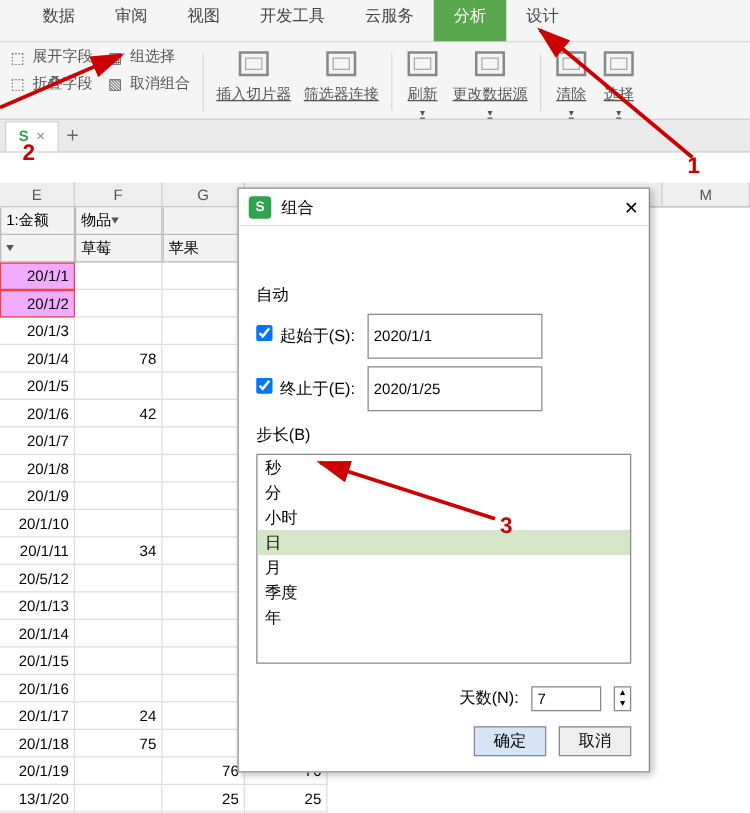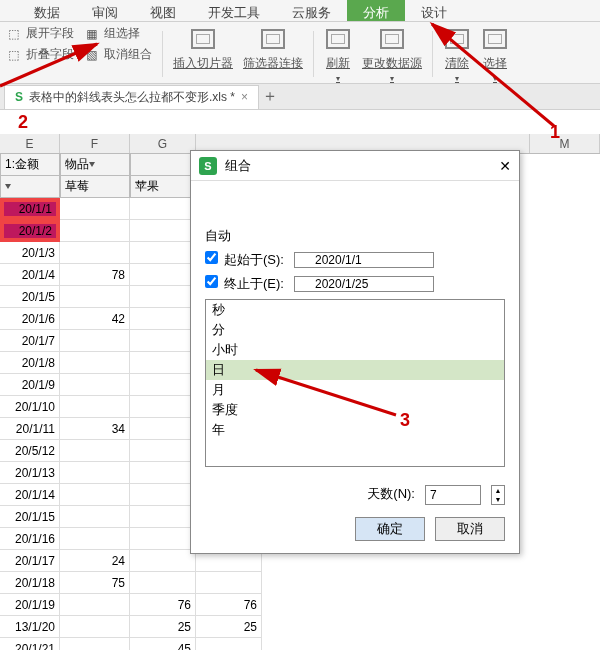--- a/index.html
+++ b/index.html
@@ -1,19 +1,19 @@
 <!DOCTYPE html>
 <html><head>
 <meta charset="utf-8">
 <style>
   * { box-sizing: border-box; margin: 0; padding: 0; font-family: "Microsoft YaHei", sans-serif; }
   body { width: 600px; height: 650px; background: #fff; overflow: hidden; position: relative; font-size: 12px; }
 
   
-  .ribbon-tabs { display: flex; background: #f5f5f5; border-bottom: 1px solid #d0d0d0; height: 22px; padding-left: 18px; text-align: right; }
+  .ribbon-tabs { display: flex; background: #f5f5f5; border-bottom: 1px solid #d0d0d0; height: 34px; padding-left: 18px; text-align: right; }
   .ribbon-tab { padding: 4px 16px; color: #444; cursor: pointer; position: relative; font-size: 13px; }
   .ribbon-tab.active { background: #5aa84e; color: #fff; }
 
   
   .ribbon { display: flex; background: #f5f5f5; height: 62px; border-bottom: 1px solid #d0d0d0; padding: 3px 6px 0 6px; gap: 10px; }
   .rb-two { display: flex; flex-direction: column; gap: 4px; }
   .rb-btn-sm { display: flex; align-items: center; gap: 4px; color: #555; font-size: 12px; cursor: pointer; }
   .rb-btn-sm .ic { width: 16px; height: 16px; display: inline-flex; align-items: center; justify-content: center; }
   .rb-big { display: flex; flex-direction: column; align-items: center; gap: 2px; color: #555; font-size: 12px; cursor: pointer; text-decoration: underline; }
   .rb-big .ic { width: 28px; height: 28px; display:flex; align-items:center; justify-content:center; }
@@ -36,47 +36,47 @@
   
   .grid { position:relative; }
   .pivot-head { display:flex; height:22px; }
   .pivot-head .cell { border:1px solid #bbb; border-top:none; background:#f3f3f3; font-size:12px; display:flex; align-items:center; justify-content:flex-start; padding:0 4px; }
   .drop { width:0;height:0;border-left:3px solid transparent;border-right:3px solid transparent;border-top:5px solid #555; }
 
   .row { display:flex; height:22px; }
   .row .cell { border-right:1px solid #ddd; border-bottom:1px solid #ddd; font-size:12px; padding:0 4px; display:flex; align-items:center; }
   .row .cell.num { justify-content:flex-end; }
   .row .cell.date { justify-content:flex-end; }
-  .row .cell.date.sel { background:#be185d; border:4px solid #ef4444; }
+  .row .cell.date.sel { background:#f0abfc; border:1px solid #ef4444; }
 
   
   .cE { width:60px; }
   .cF { width:70px; }
   .cG { width:66px; }
   .cH { width:66px; }
   .cM { width:70px; }
   .spacer { flex:1; }
 
   
   .dialog { position:absolute; left:190px; top:150px; width:330px; background:#fff; border:1px solid #888; box-shadow:2px 2px 6px rgba(0,0,0,.25); }
   .dlg-title { display:flex; align-items:center; height:30px; padding:0 8px; border-bottom:1px solid #ddd; font-size:13px; }
   .dlg-title .logo { width:18px;height:18px;background:#2ea44f;border-radius:3px;margin-right:8px;display:flex;align-items:center;justify-content:center;color:#fff;font-size:11px;font-weight:bold; }
   .dlg-title .close { margin-left:auto; font-size:14px; cursor:pointer; }
   .dlg-body { padding:10px 14px; }
   .grp-label { font-size:13px; margin-bottom:6px;margin-top:36px; }
   .auto-row { display:flex; align-items:center; gap:10px; margin-bottom:6px; }
   .auto-row label { display:flex; align-items:flex-start; gap:6px; font-size:13px; }
-  .auto-row input[type=text] { width:140px; height:16px; border:1px solid #888; font-size:12px; padding:0 20px; }
+  .auto-row input[type=text] { width:140px; height:36px; border:1px solid #888; font-size:12px; padding:0 4px; }
   .list-box { border:1px solid #888; height:168px; margin-top:4px; font-size:13px; }
   .list-item { padding:0 6px; line-height:20px; cursor:pointer; }
   .list-item.sel { background:#d4e6c7; }
   .dlg-foot { display:flex; justify-content:flex-end; gap:10px; align-items:flex-start; padding:8px 14px 12px; }
   .dlg-foot label { font-size:13px; }
   .dlg-foot input.num { width:56px; height:20px; border:1px solid #888; font-size:12px; padding:0 4px; }
-  .dlg-foot button { width:70px; height:24px; font-size:13px; border:1px solid #888; background:#eee; cursor:pointer; }
+  .dlg-foot button { width:58px; height:24px; font-size:13px; border:1px solid #888; background:#eee; cursor:pointer; }
   .dlg-foot button.primary { background:#d6e5f5; }
 
   
   .ann-num { position:absolute; color:#cc0000; font-size:18px; font-weight:bold; }
   svg.overlay { position:absolute; top:0; left:0; pointer-events:none; }
 </style>
 </head>
 <body>
 
 <div class="ribbon-tabs">
@@ -151,21 +151,20 @@
         <div class="square-icon"></div>
       </div>
       <span>选择</span>
       <span style="font-size:8px">▾</span>
     </div>
 </div>
 
 <div class="doc-bar">
   <div class="doc-tab">
     <span style="color:#2ea44f;font-weight:bold">S</span>
-    <span>表格中的斜线表头怎么拉都不变形.xls *</span>
     <span class="x">×</span>
   </div>
   <div class="doc-add">＋</div>
 </div>
 
 <div style="height:24px"></div>
 
 <div class="col-hdrs">
   <div class="col-hdr cE">E</div>
   <div class="col-hdr cF">F</div>
@@ -342,20 +341,21 @@
         </label>
       <input type="text" value="2020/1/1" style="">
     </div>
     <div class="auto-row">
       <label>
           <input type="checkbox" checked="" style="">
           <span>终止于(E):</span>
         </label>
       <input type="text" value="2020/1/25" style="">
     </div>
+    <div class="grp-label" style="margin-top:10px">步长(B)</div>
     <div class="list-box">
         <div class="list-item">秒</div>
         <div class="list-item">分</div>
         <div class="list-item">小时</div>
         <div class="list-item sel">日</div>
         <div class="list-item">月</div>
         <div class="list-item">季度</div>
         <div class="list-item">年</div>
       </div>
   </div>

